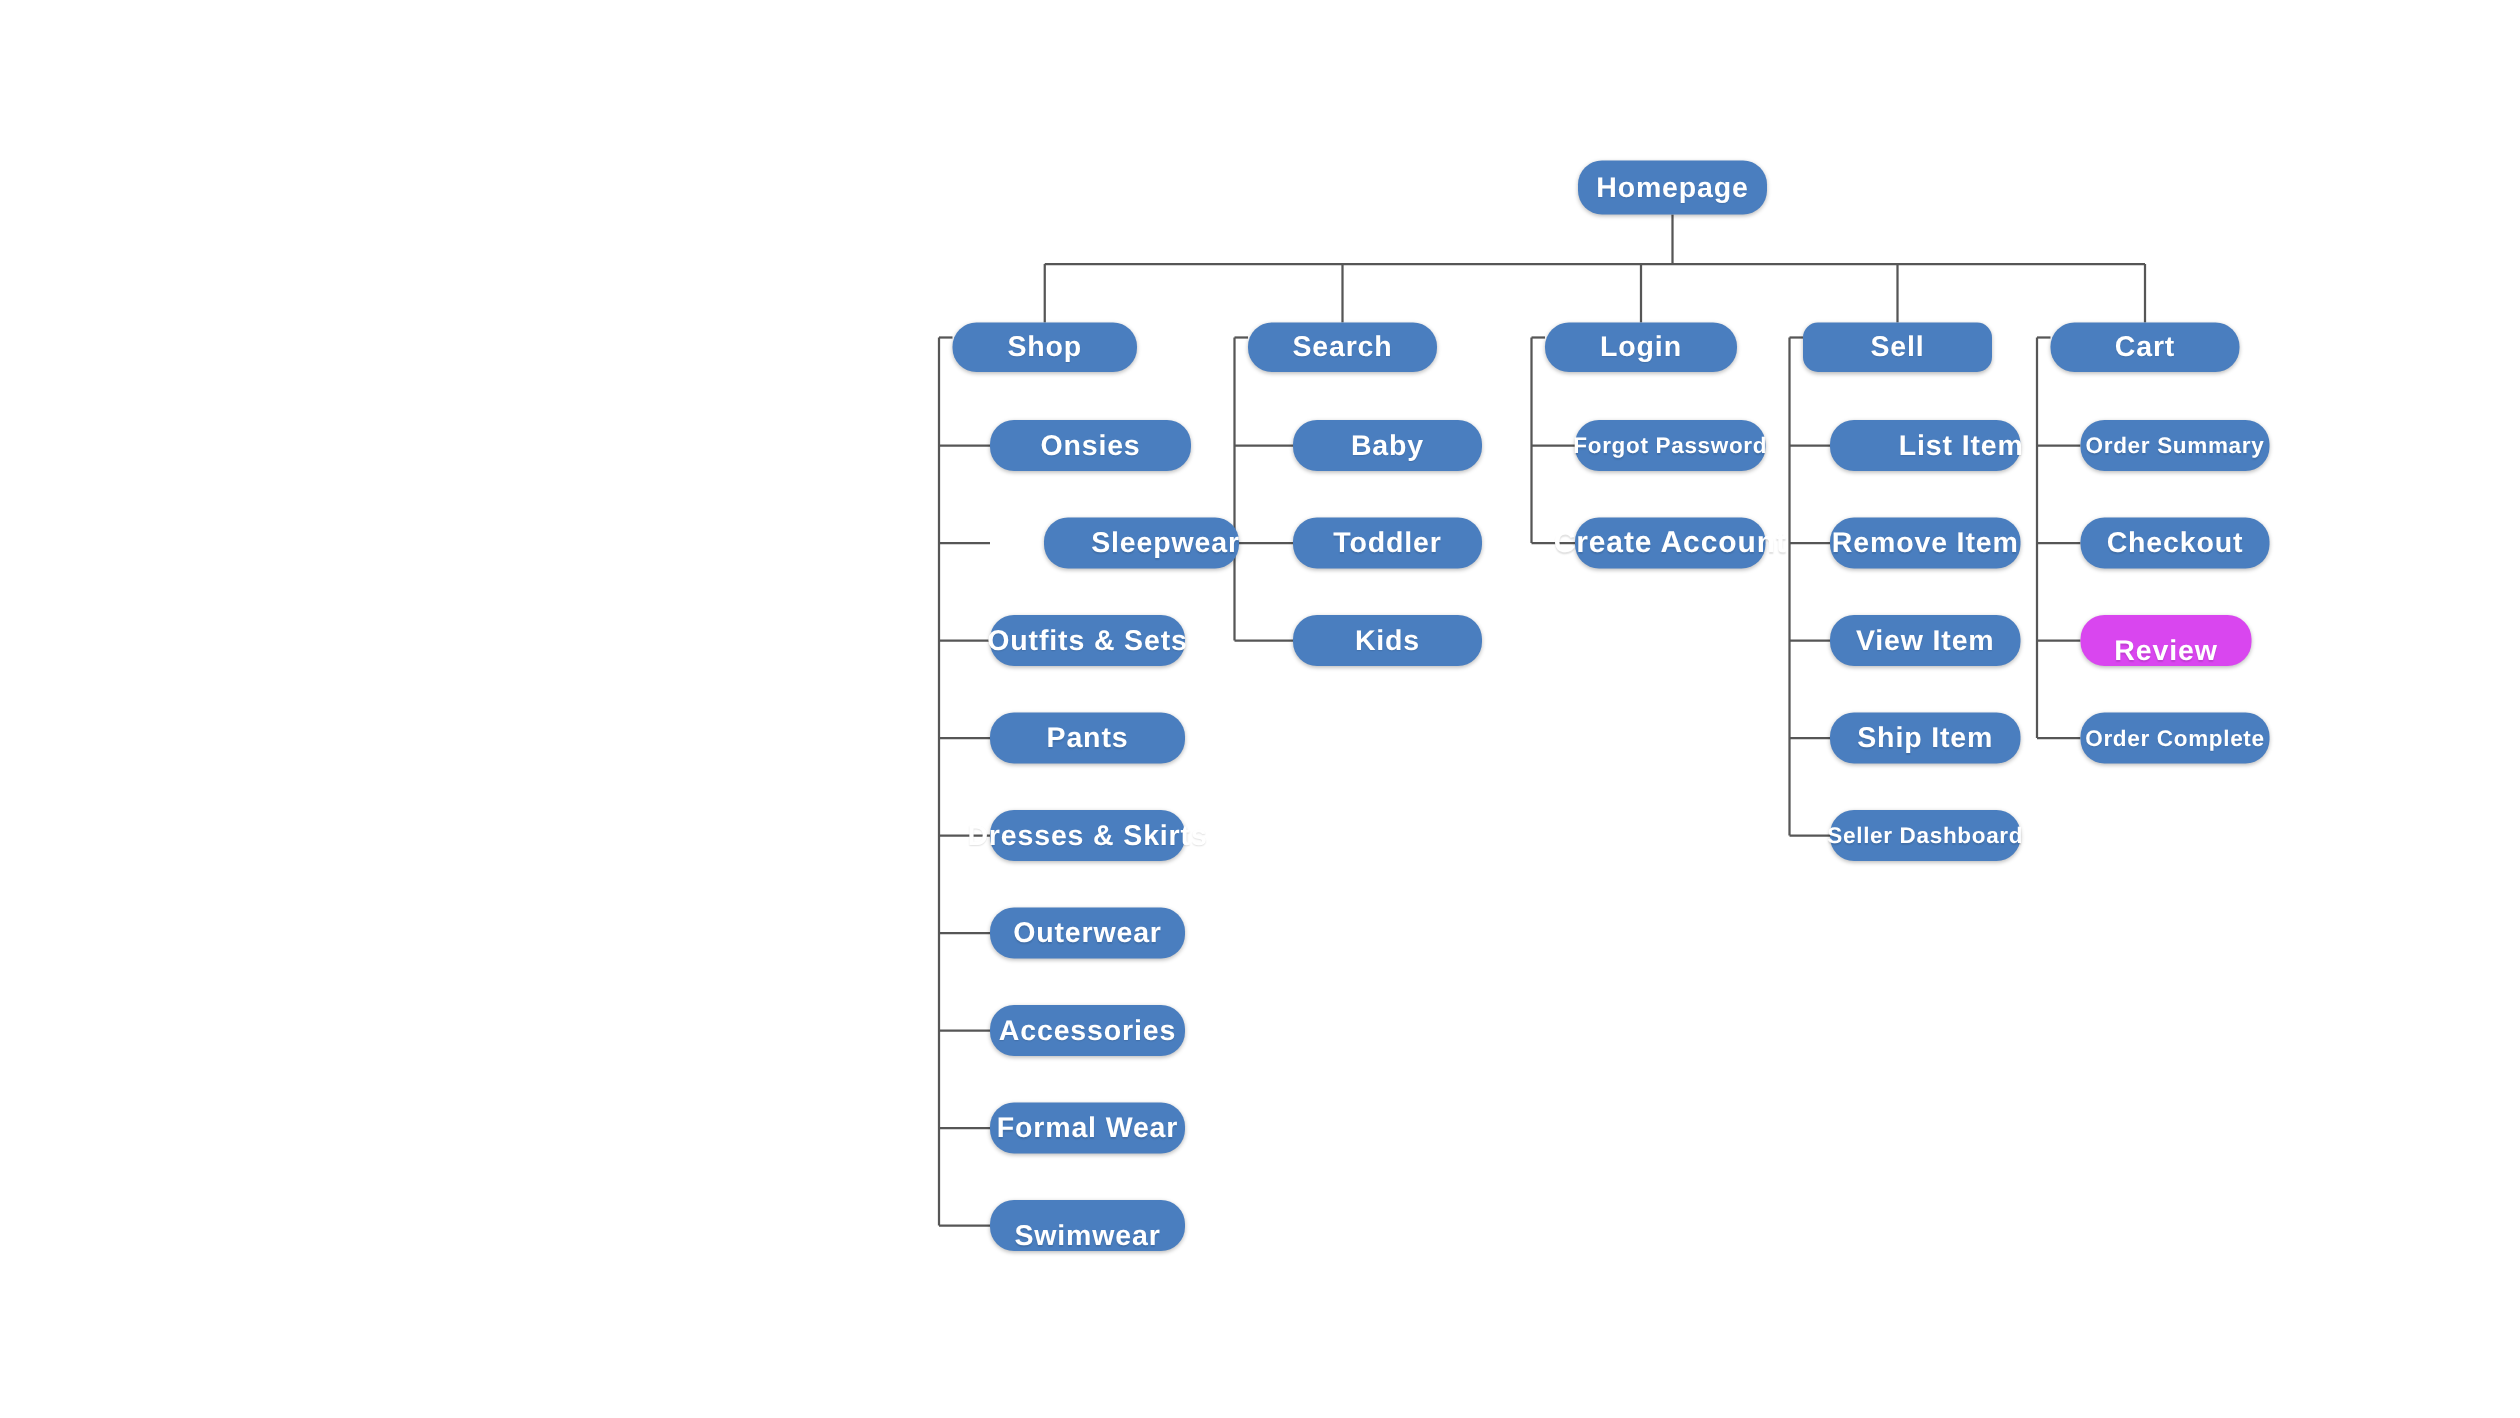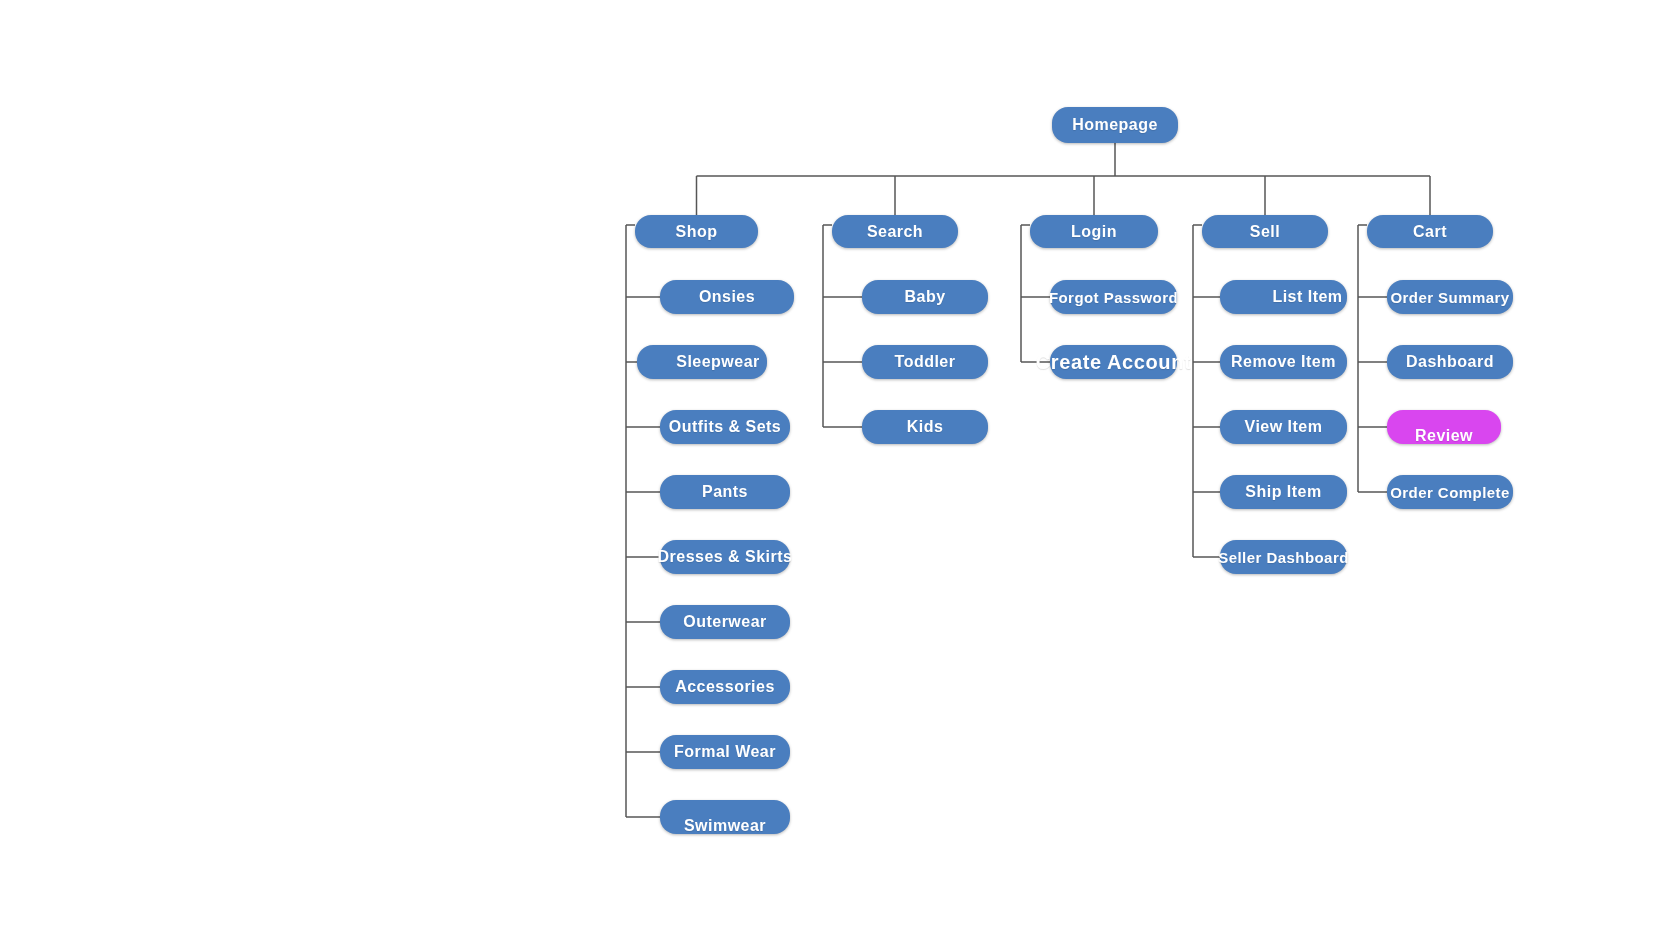--- a/index.html
+++ b/index.html
@@ -32,21 +32,21 @@
     box-sizing: border-box;
   }
   .tree-node .node-label {
     color: #ffffff;
     font-weight: 700;
     letter-spacing: 0.03em;
     white-space: nowrap;
     line-height: 1;
     text-shadow: 0 1px 1px rgba(0,0,0,0.12);
   }
-  .tree-node.size-md .node-label { font-size: 16px; }
+  .tree-node.size-md .node-label { font-size: 19px; }
   .tree-node.size-sm .node-label { font-size: 15px; }
   .tree-node.size-lg .node-label { font-size: 20px; }
 </style>
 </head>
 <body>
 
 <div id="canvas">
     <svg width="1680" height="945" id="connector-layer">
       <line x1="1115" y1="143" x2="1115" y2="176" stroke="#565656" stroke-width="1.5"></line>
       <line x1="696.5" y1="176" x2="1430" y2="176" stroke="#565656" stroke-width="1.5"></line>
@@ -91,21 +91,21 @@
     </svg>
     <div class="tree-node size-md" style="left: 1052px; top: 107px; width: 126px; height: 36px; background: rgb(74, 126, 191);">
       <span class="node-label">Homepage</span>
     </div>
     <div class="tree-node size-md" style="left: 635px; top: 215px; width: 123px; height: 33px; background: rgb(74, 126, 191);">
       <span class="node-label">Shop</span>
     </div>
     <div class="tree-node size-md" style="left: 660px; top: 280px; width: 134px; height: 34px; background: rgb(74, 126, 191);">
       <span class="node-label">Onsies</span>
     </div>
-    <div class="tree-node size-md" style="left: 637px; top: 345px; width: 130px; height: 34px; background: rgb(74, 126, 191); padding-left: 32px;">
+    <div class="tree-node size-md" style="left: 696px; top: 345px; width: 130px; height: 34px; background: rgb(74, 126, 191); padding-left: 32px;">
       <span class="node-label">Sleepwear</span>
     </div>
     <div class="tree-node size-md" style="left: 660px; top: 410px; width: 130px; height: 34px; background: rgb(74, 126, 191);">
       <span class="node-label">Outfits &amp; Sets</span>
     </div>
     <div class="tree-node size-md" style="left: 660px; top: 475px; width: 130px; height: 34px; background: rgb(74, 126, 191);">
       <span class="node-label">Pants</span>
     </div>
     <div class="tree-node size-md" style="left: 660px; top: 540px; width: 130px; height: 34px; background: rgb(74, 126, 191);">
       <span class="node-label">Dresses &amp; Skirts</span>
@@ -136,21 +136,21 @@
     </div>
     <div class="tree-node size-md" style="left: 1030px; top: 215px; width: 128px; height: 33px; background: rgb(74, 126, 191);">
       <span class="node-label">Login</span>
     </div>
     <div class="tree-node size-sm" style="left: 1050px; top: 280px; width: 127px; height: 34px; background: rgb(74, 126, 191);">
       <span class="node-label">Forgot Password</span>
     </div>
     <div class="tree-node size-lg" style="left: 1050px; top: 345px; width: 127px; height: 34px; background: rgb(74, 126, 191);">
       <span class="node-label">Create Account</span>
     </div>
-    <div class="tree-node size-md" style="left: 1202px; top: 215px; width: 126px; height: 33px; background: rgb(74, 126, 191);">
+    <div class="tree-node size-md" style="left: 1202px; top: 215px; width: 126px; height: 33px; background: rgb(74, 126, 191); border-radius: 10px;">
       <span class="node-label">Sell</span>
     </div>
     <div class="tree-node size-md" style="left: 1220px; top: 280px; width: 127px; height: 34px; background: rgb(74, 126, 191); padding-left: 48px;">
       <span class="node-label">List Item</span>
     </div>
     <div class="tree-node size-md" style="left: 1220px; top: 345px; width: 127px; height: 34px; background: rgb(74, 126, 191);">
       <span class="node-label">Remove Item</span>
     </div>
     <div class="tree-node size-md" style="left: 1220px; top: 410px; width: 127px; height: 34px; background: rgb(74, 126, 191);">
       <span class="node-label">View Item</span>
@@ -161,21 +161,21 @@
     <div class="tree-node size-sm" style="left: 1220px; top: 540px; width: 127px; height: 34px; background: rgb(74, 126, 191);">
       <span class="node-label">Seller Dashboard</span>
     </div>
     <div class="tree-node size-md" style="left: 1367px; top: 215px; width: 126px; height: 33px; background: rgb(74, 126, 191);">
       <span class="node-label">Cart</span>
     </div>
     <div class="tree-node size-sm" style="left: 1387px; top: 280px; width: 126px; height: 34px; background: rgb(74, 126, 191);">
       <span class="node-label">Order Summary</span>
     </div>
     <div class="tree-node size-md" style="left: 1387px; top: 345px; width: 126px; height: 34px; background: rgb(74, 126, 191);">
-      <span class="node-label">Dashboard</span>
+      <span class="node-label">Checkout</span>
     </div>
     <div class="tree-node size-md" style="left: 1387px; top: 410px; width: 114px; height: 34px; background: #d946ef; align-items: flex-end;">
       <span class="node-label">Review</span>
     </div>
     <div class="tree-node size-sm" style="left: 1387px; top: 475px; width: 126px; height: 34px; background: rgb(74, 126, 191);">
       <span class="node-label">Order Complete</span>
     </div>
   </div>
 
 </body></html>

